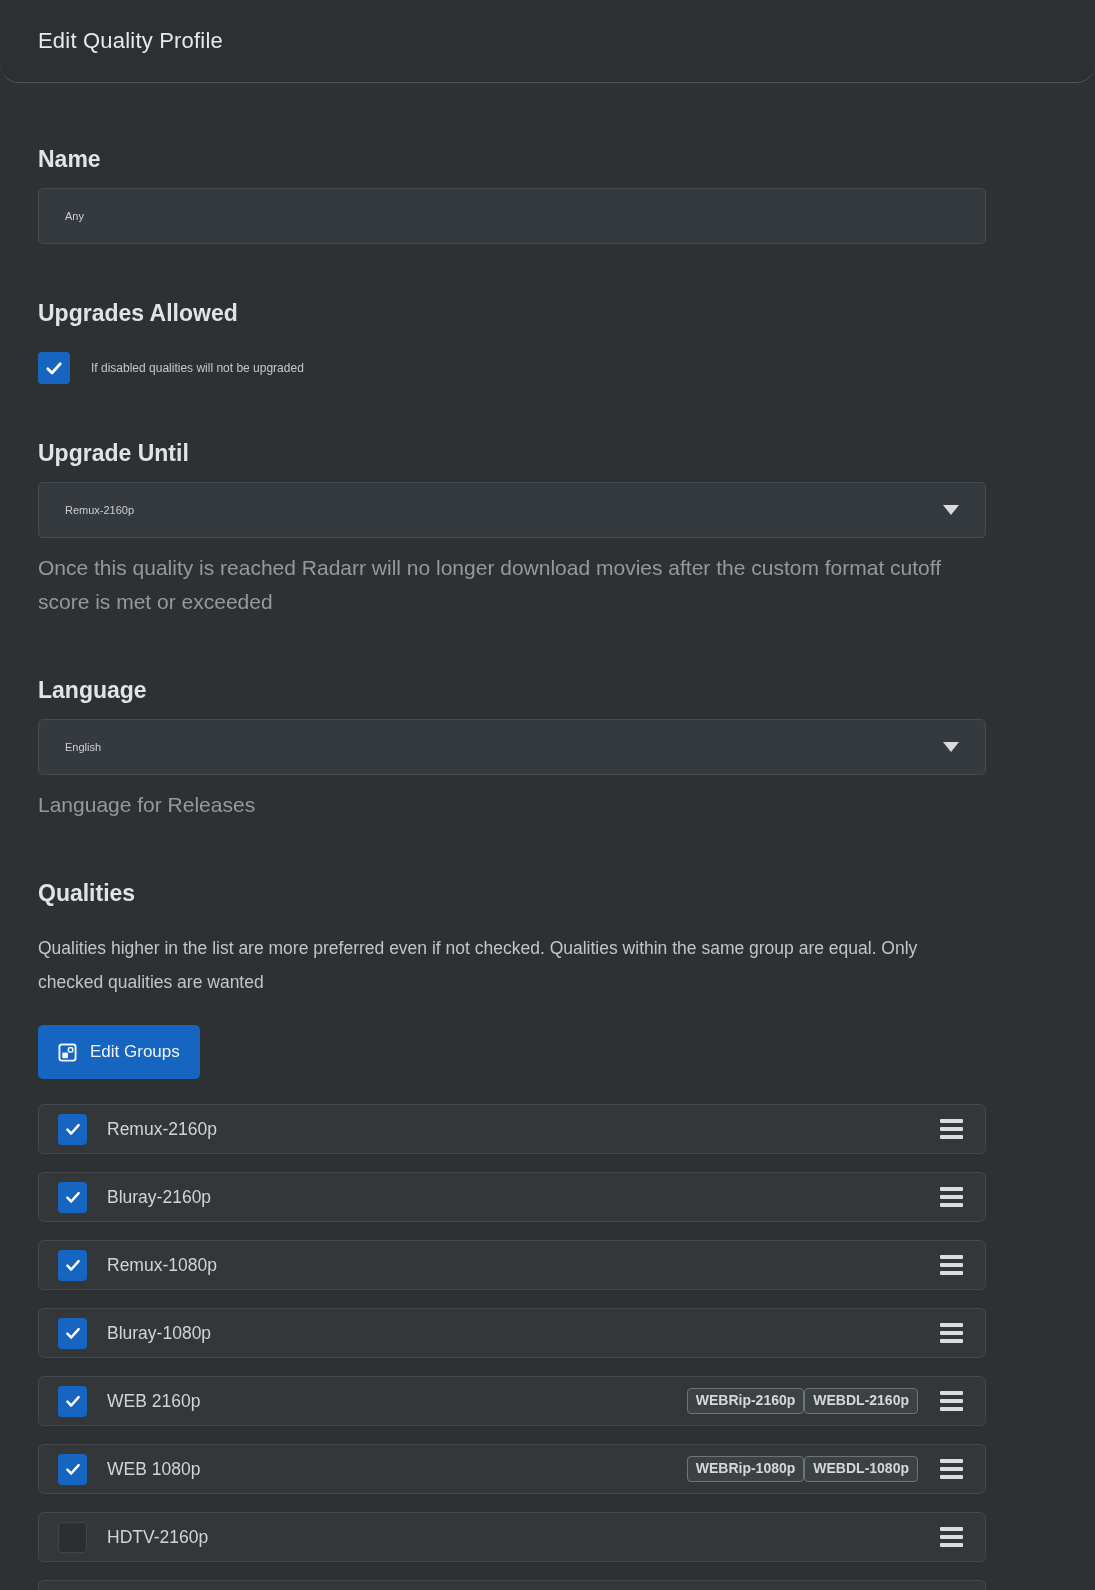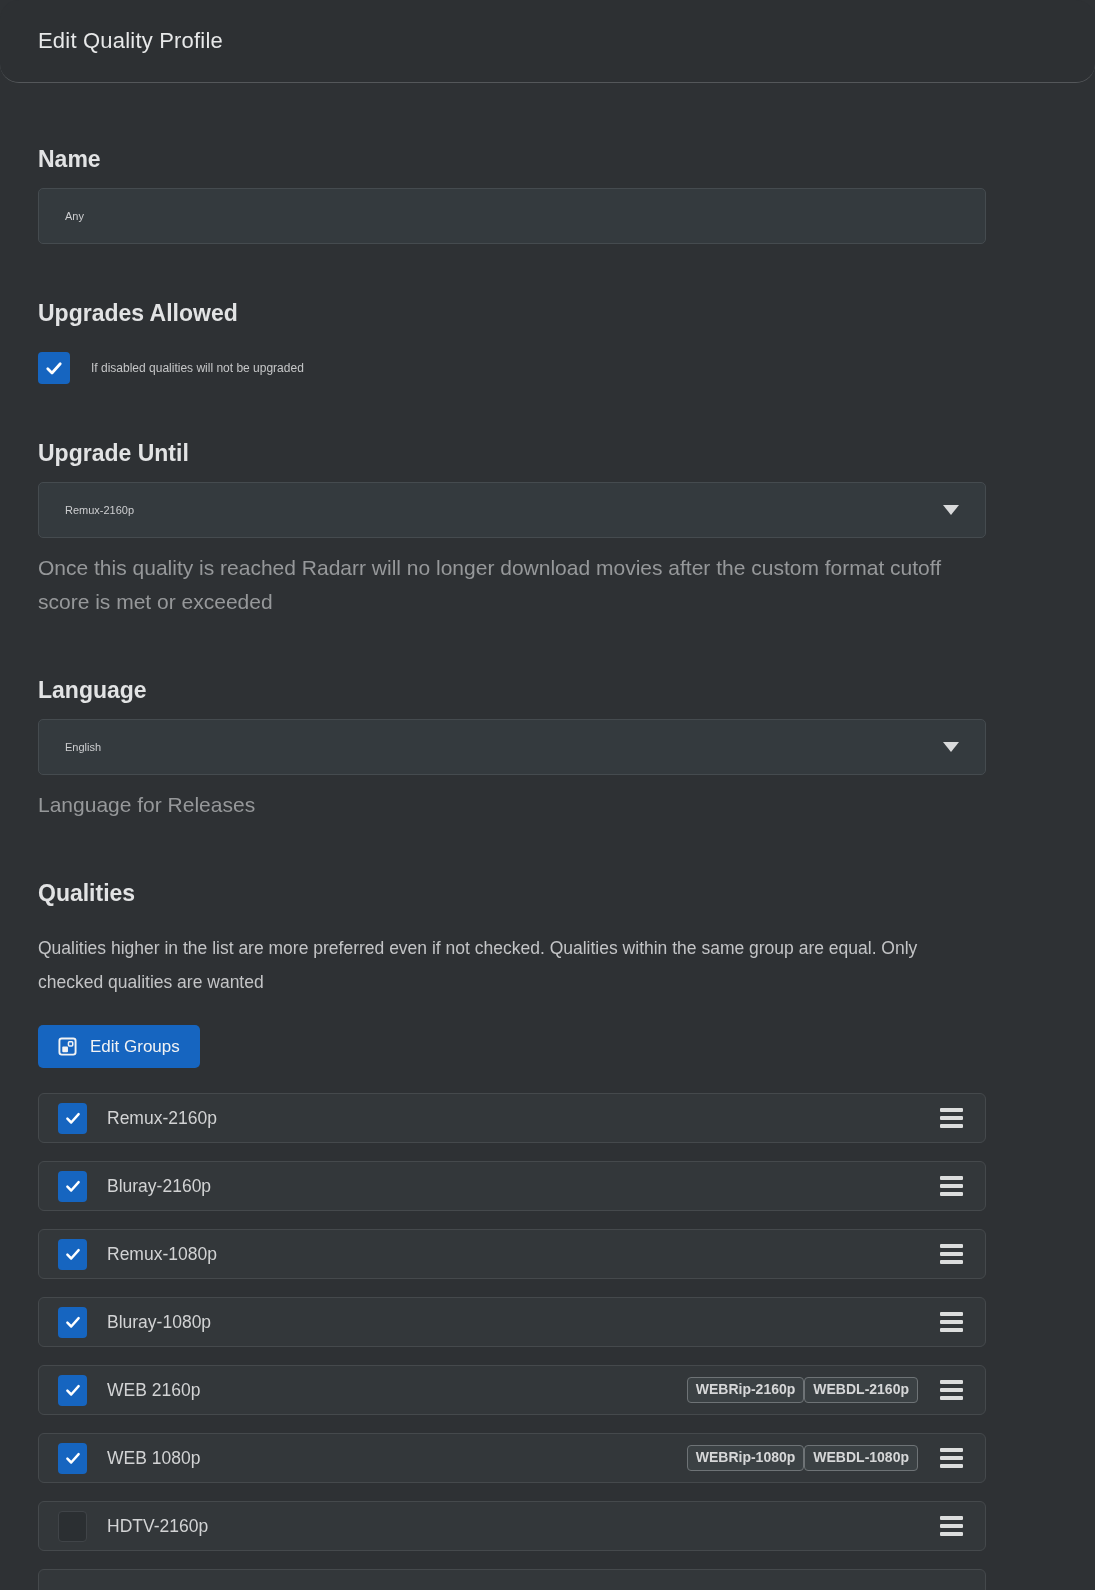--- a/index.html
+++ b/index.html
@@ -80,21 +80,21 @@
   .qualities-desc {
     margin-top: 26px;
     font-size: 17.5px; line-height: 34px;
     color: #c3c4c6;
   }
   .edit-groups-btn {
     margin-top: 26px;
     display: inline-flex; align-items: center; gap: 13px;
     background: #1665c0; color: #f2f3f4;
     border: none; border-radius: 5px;
-    height: 43px; padding: 0 20px;
+    height: 54px; padding: 0 20px;
     font-size: 17px; font-family: "Liberation Sans", sans-serif;
     cursor: pointer;
   }
   .edit-groups-btn svg { width: 19px; height: 19px; }
 
   .quality-list { margin-top: 25px; }
   .quality-row {
     height: 50px;
     border: 1px solid #45494c;
     background: #33373a;

